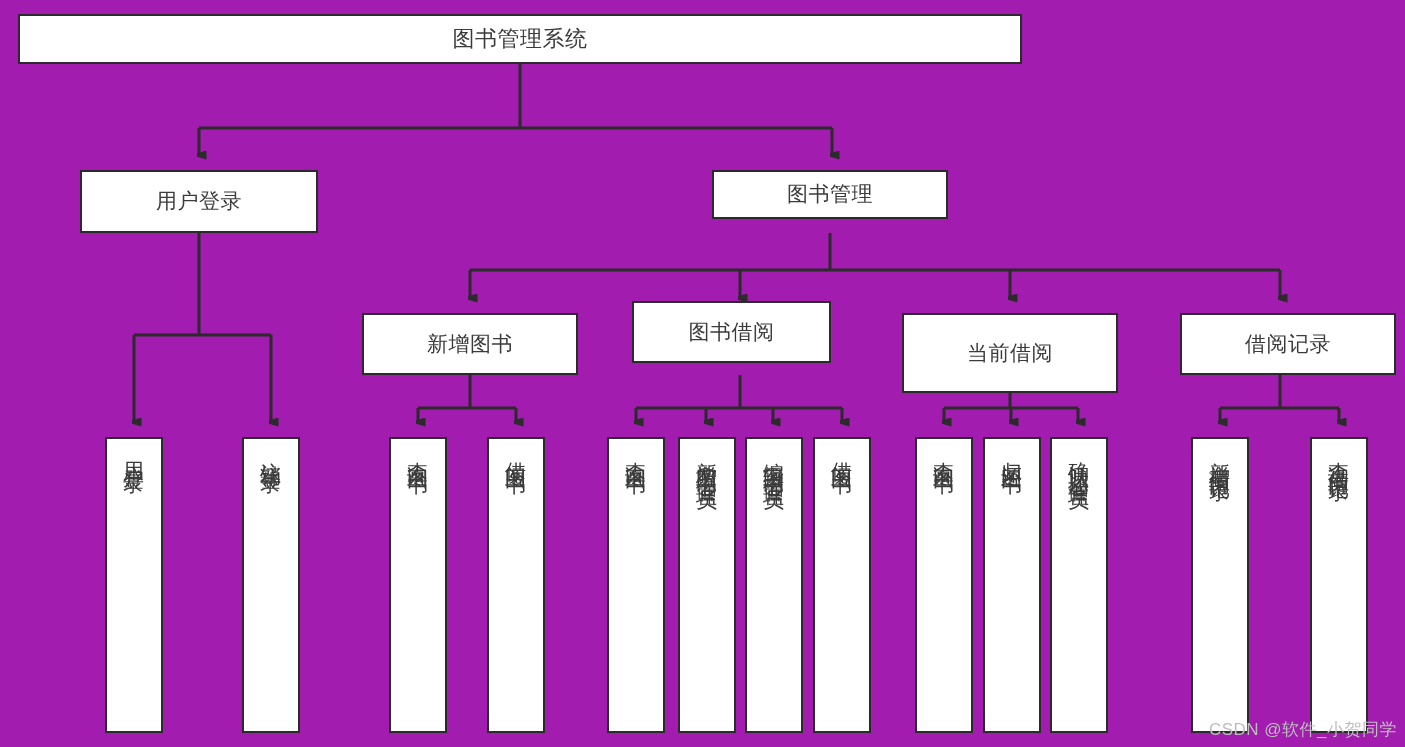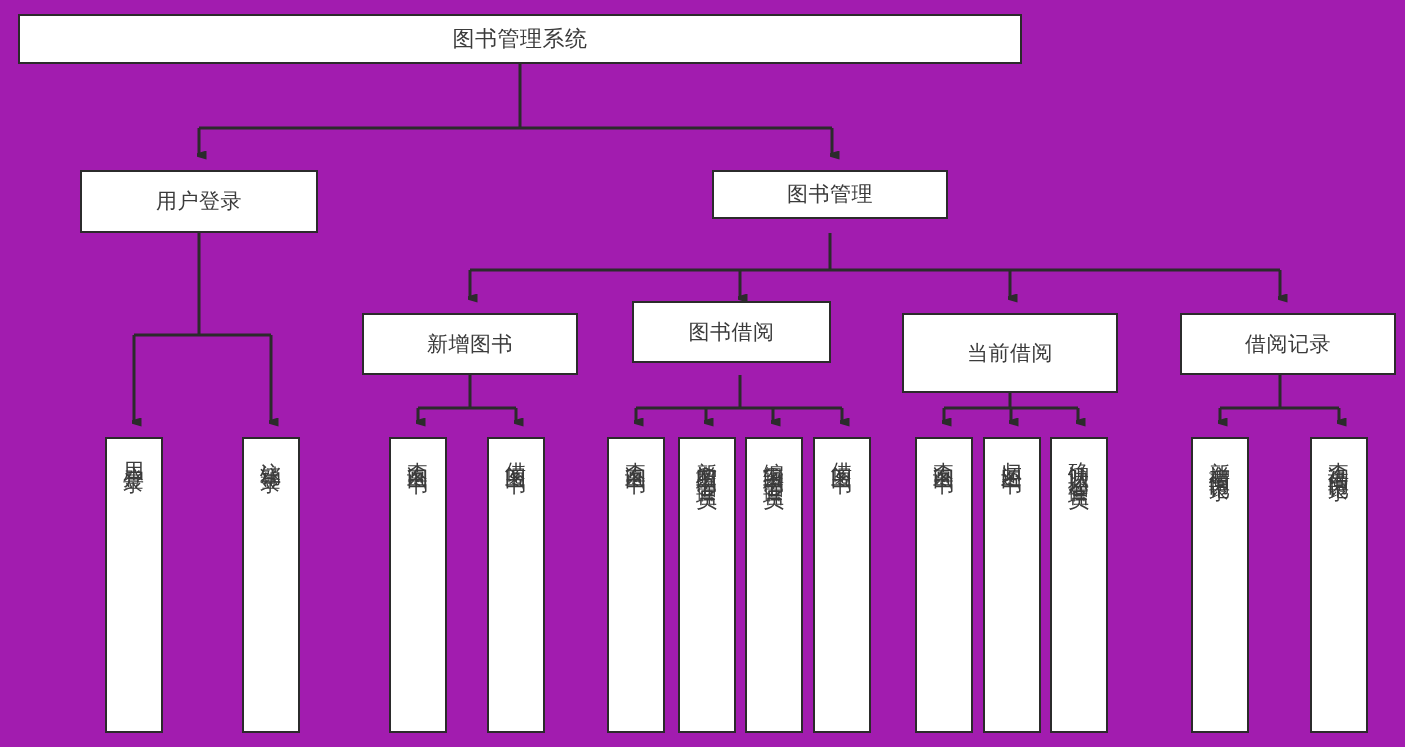--- a/index.html
+++ b/index.html
@@ -190,14 +190,15 @@
     <span class="label">确认归还（管理员）</span>
   </div>
 
   <div class="node vert" style="left:1191px; top:437px; width:58px; height:296px;">
     <span class="label">新增借阅记录</span>
   </div>
   <div class="node vert" style="left:1310px; top:437px; width:58px; height:296px;">
     <span class="label">查询借阅记录</span>
   </div>
 
+  <div class="watermark">CSDN @软件_小贺同学</div>
 
 </div>
 
 </body></html>

